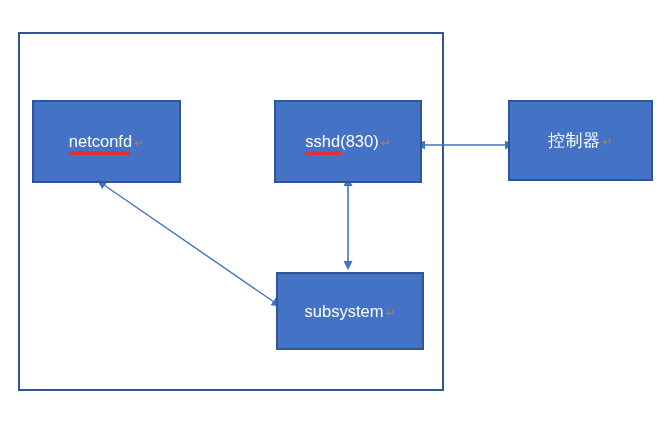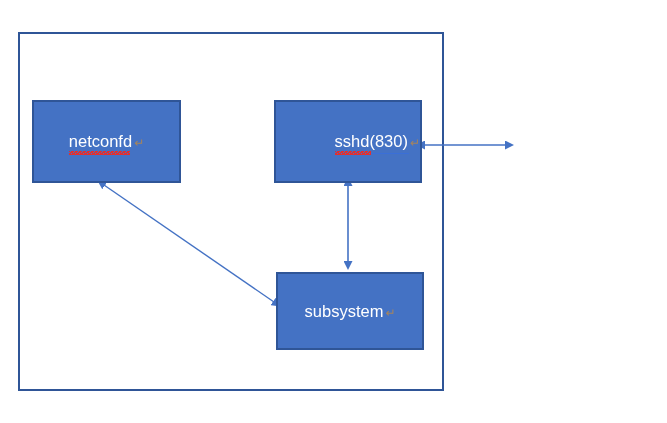--- a/index.html
+++ b/index.html
@@ -80,21 +80,21 @@
       radial-gradient(circle at 1px 2px, #E03030 1px, transparent 1.2px) 0 0/4px 4px repeat-x,
       radial-gradient(circle at 3px 0px, #E03030 1px, transparent 1.2px) 0 0/4px 4px repeat-x;
   }
   .ul-blue {
     position: absolute;
     height: 1px;
     bottom: -4px;
     background: #3A6FD8;
   }
   #node-netconfd { left: 32px; top: 100px; width: 149px; height: 83px; }
-  #node-sshd     { left: 274px; top: 100px; width: 148px; height: 83px; justify-content: flex-end; }
+  #node-sshd     { left: 274px; top: 100px; width: 148px; height: 83px; }
   #node-controller { left: 508px; top: 100px; width: 145px; height: 81px; }
   #node-subsystem  { left: 276px; top: 264px; width: 148px; height: 78px; margin-top: 8px; }
   svg.arrows {
     position: absolute;
     left: 0; top: 0;
     width: 667px; height: 423px;
     pointer-events: none;
   }
 </style>
 </head>
@@ -126,20 +126,25 @@
       <span>netconfd</span><span class="sq-red" style="left:0;right:14px;"></span><span class="pilcrow">↵</span>
     </span>
   </div>
 
   <div class="node" id="node-sshd">
     <span class="node-label">
       <span>sshd(830)</span><span class="sq-red" style="left:0;width:36px;"></span><span class="ul-blue" style="left:36px;width:38px;"></span><span class="pilcrow">↵</span>
     </span>
   </div>
 
+  <div class="node" id="node-controller">
+    <span class="node-label cjk">
+      <span>控制器</span><span class="pilcrow">↵</span>
+    </span>
+  </div>
 
   <div class="node" id="node-subsystem">
     <span class="node-label">
       <span>subsystem</span><span class="pilcrow">↵</span>
     </span>
   </div>
 
 </div>
 
 </body></html>

